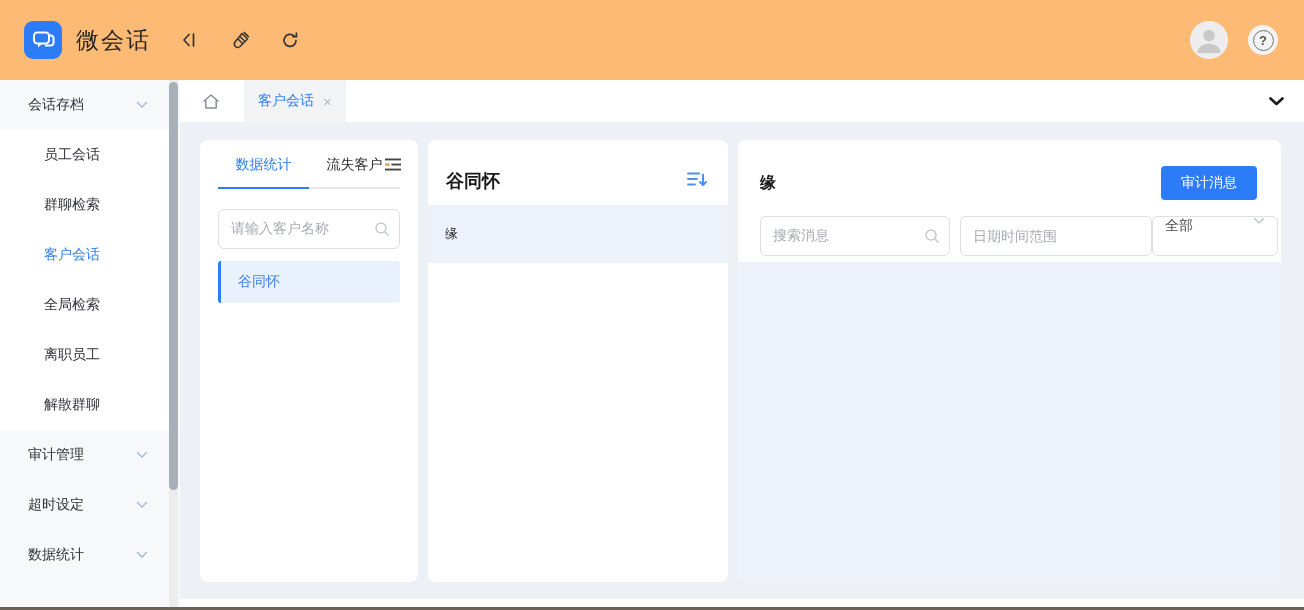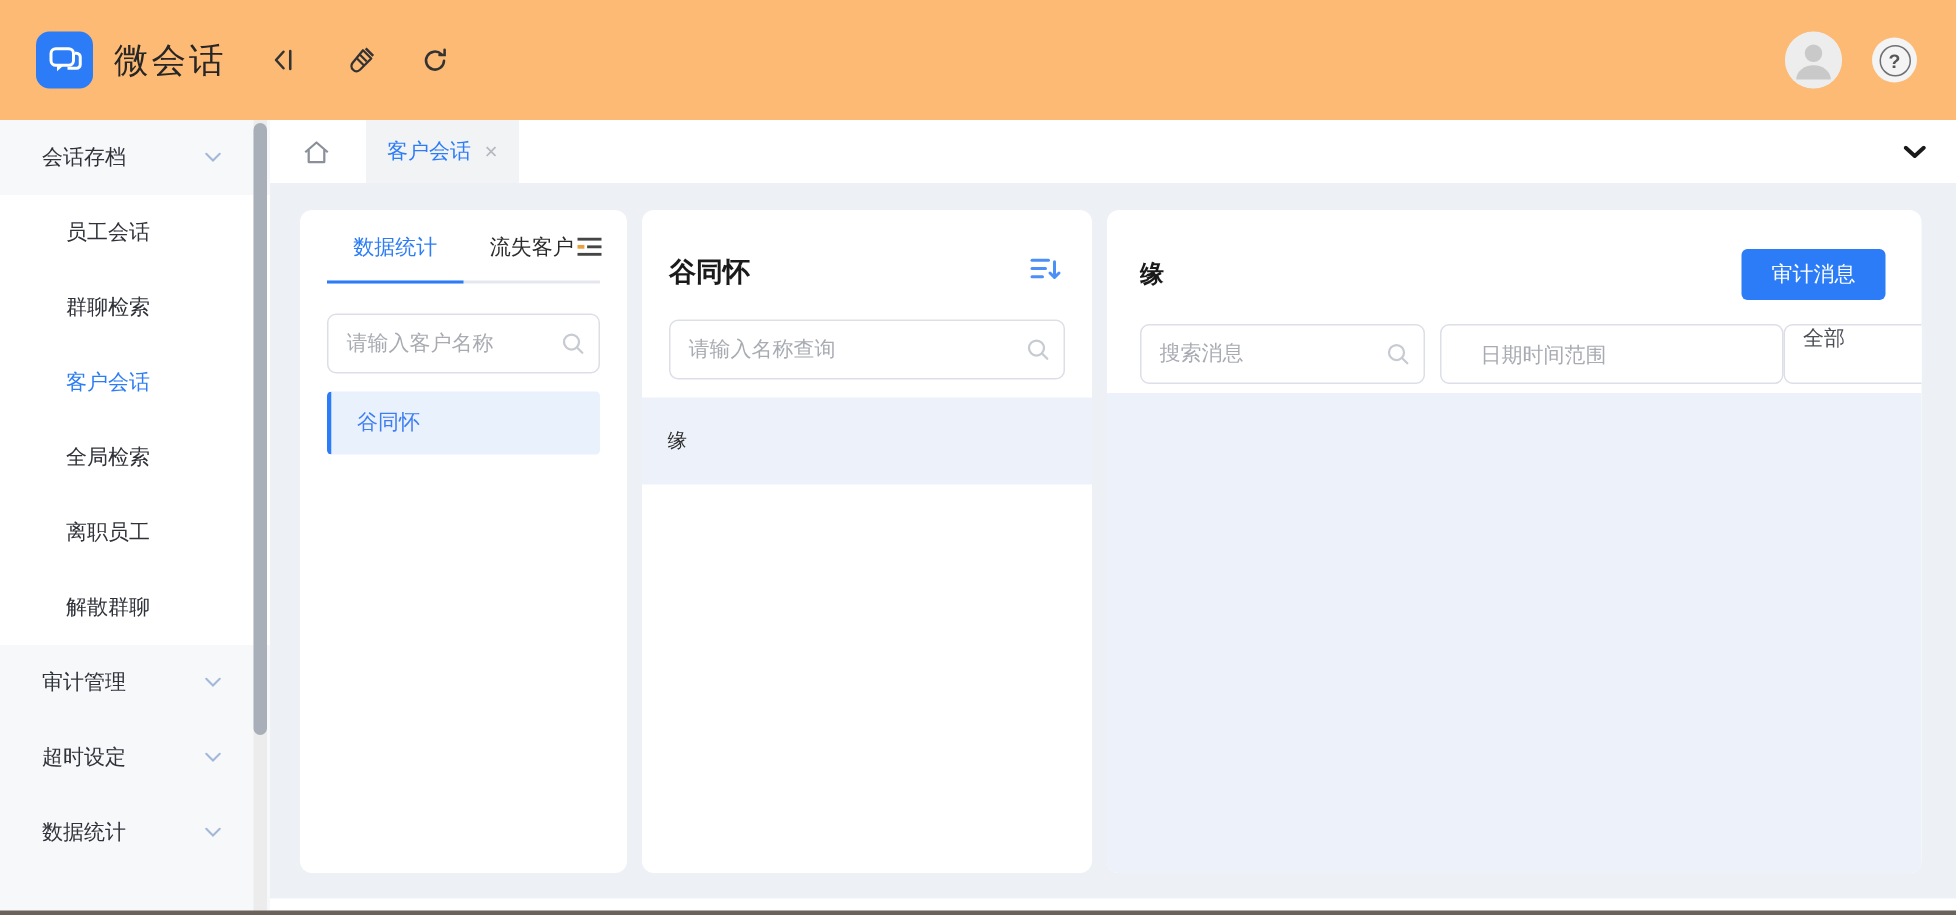--- a/index.html
+++ b/index.html
@@ -60,21 +60,21 @@
   .p2-title { font-size: 18px; font-weight: bold; color: #1a1a1a; }
   .p2-sort { background: none; border: none; cursor: pointer; padding: 2px; }
   .sess-item { margin: 12px -18px 0; height: 58px; display: flex; align-items: center; padding-left: 17px; background: #edf1f9; color: #2b2b2b; font-size: 13px; cursor: pointer; }
 
   .p3-head { margin: 26px 24px 0 22px; display: flex; align-items: center; }
   .p3-title { font-size: 16px; font-weight: bold; color: #1a1a1a; }
   .audit-btn { margin-left: auto; height: 34px; padding: 0 20px; background: #2b7cf6; color: #fff; border: none; border-radius: 4px; font-size: 14px; cursor: pointer; font-family: inherit; }
   .p3-filters { margin: 16px 24px 0 22px; display: flex; align-items: center; }
   .f-search { position: relative; width: 190px; flex: none; }
   .f-search .sinput { height: 40px; }
-  .f-date { width: 229px; height: 40px; margin-left: 10px; border: 1px solid #dcdfe6; border-radius: 6px; padding: 0 26px; font-size: 14px; color: #333; outline: none; background: #fff; flex: none; font-family: inherit; }
+  .f-date { width: 192px; height: 40px; margin-left: 10px; border: 1px solid #dcdfe6; border-radius: 6px; padding: 0 12px; font-size: 14px; color: #333; outline: none; background: #fff; flex: none; font-family: inherit; }
   .f-date::placeholder { color: #a8abb2; }
   .f-select { margin-left: auto; width: 126px; height: 40px; border: 1px solid #dcdfe6; border-radius: 6px; display: flex; align-items: flex-start; justify-content: space-between; padding: 0 12px; font-size: 14px; color: #4b4f56; background: #fff; cursor: pointer; flex: none; }
   .msg-area { position: absolute; left: 0; right: 0; top: 122px; bottom: 0; background: #edf1f9; }
 
   .white-strip { position: absolute; left: 180px; right: 0; bottom: 3px; height: 8px; background: #fff; z-index: 5; }
   .hscrollbar { position: absolute; left: 0; right: 0; bottom: 0; height: 3px; background: #6a635b; z-index: 6; cursor: pointer; }
 </style>
 </head>
 <body>
 
@@ -213,27 +213,20 @@
             <div class="p2-title">谷同怀</div>
             <button class="p2-sort">
               <svg width="22" height="18" viewBox="0 0 22 18" fill="none" stroke="#4a90f7" stroke-width="2" stroke-linecap="round" stroke-linejoin="round">
                 <line x1="2" y1="3.5" x2="13" y2="3.5"></line>
                 <line x1="2" y1="9" x2="11" y2="9"></line>
                 <line x1="2" y1="14.5" x2="9" y2="14.5"></line>
                 <line x1="17" y1="4.5" x2="17" y2="14.5"></line>
                 <path d="M14 12 L17 15 L20 12"></path>
               </svg>
             </button>
-          </div>
-          <div class="searchwrap">
-            <input class="sinput" placeholder="请输入名称查询" style="">
-            <svg class="mag" width="16" height="16" viewBox="0 0 16 16" fill="none" stroke="#c6cad1" stroke-width="1.5" stroke-linecap="round">
-              <circle cx="7" cy="7" r="5"></circle>
-                <line x1="11" y1="11" x2="14.2" y2="14.2"></line>
-            </svg>
           </div>
           <div class="sess-item">缘</div>
         </div>
 
         <div class="card card3">
           <div class="p3-head">
             <div class="p3-title">缘</div>
             <button class="audit-btn">审计消息</button>
           </div>
           <div class="p3-filters">

